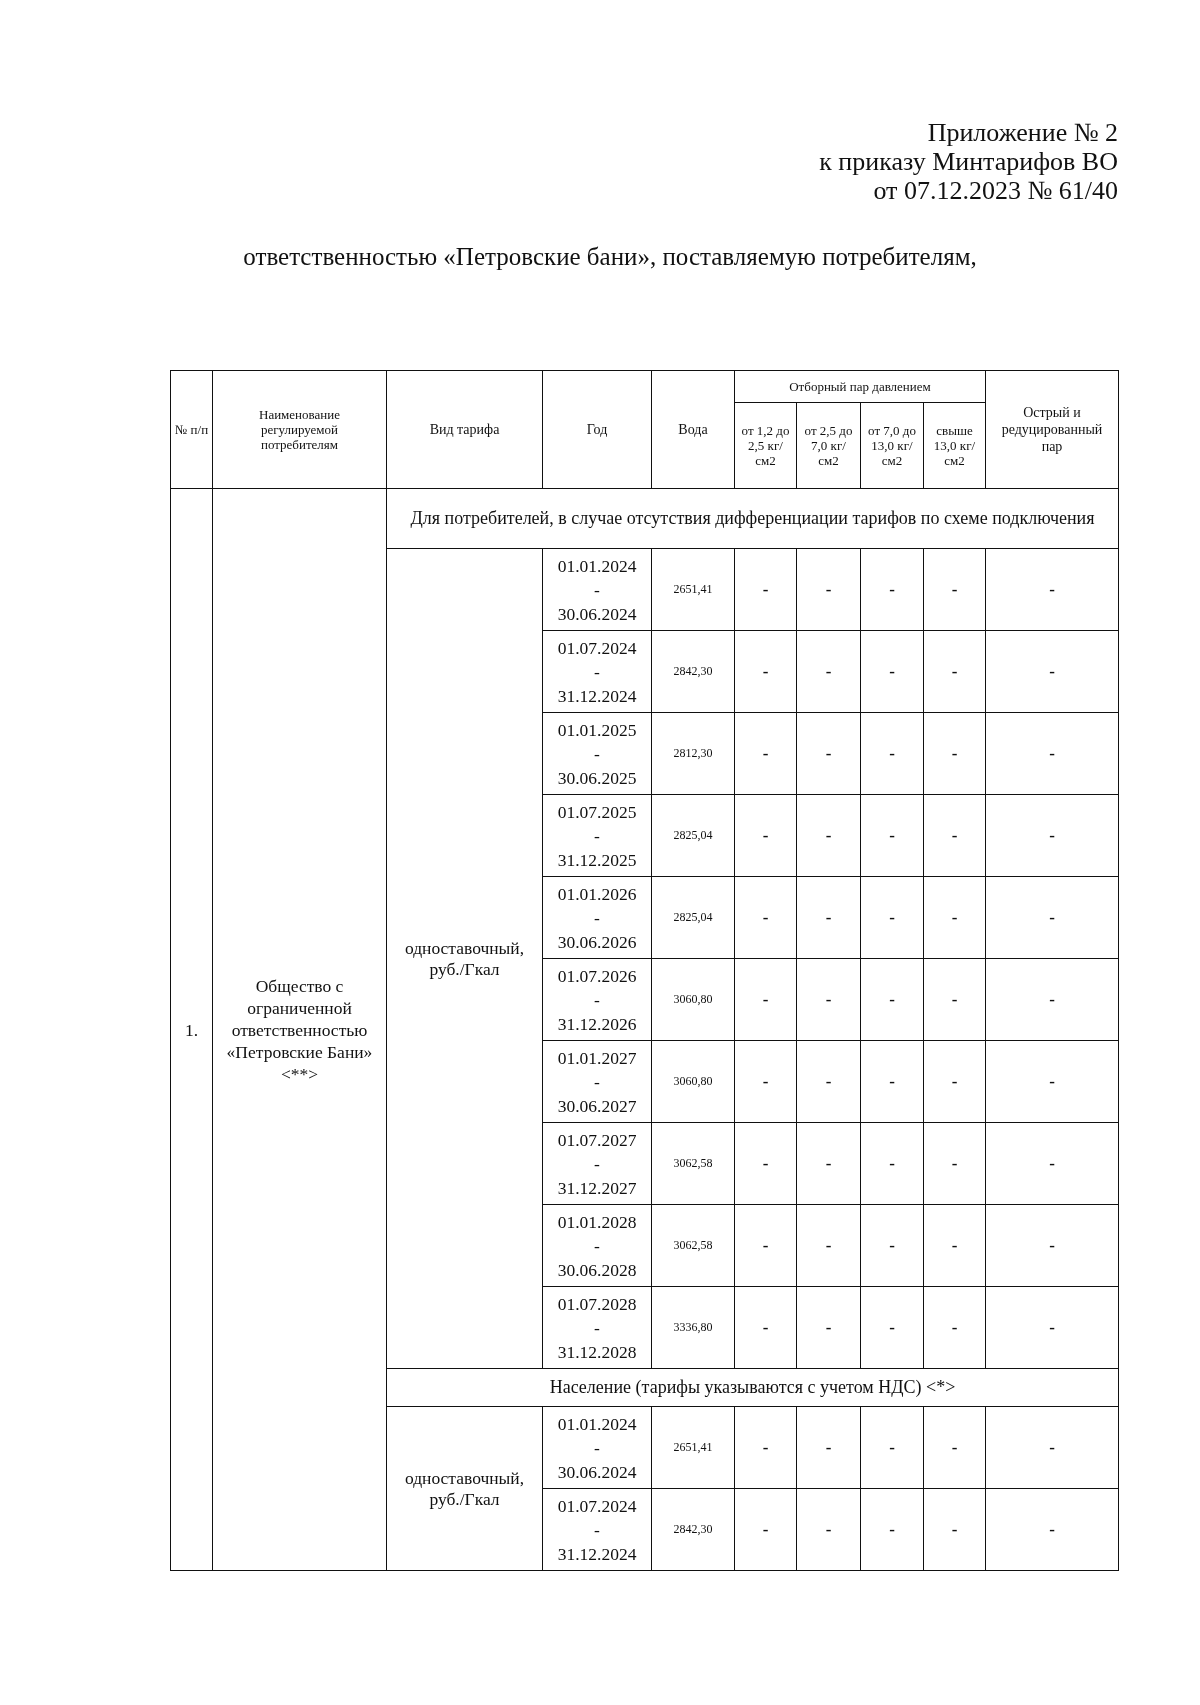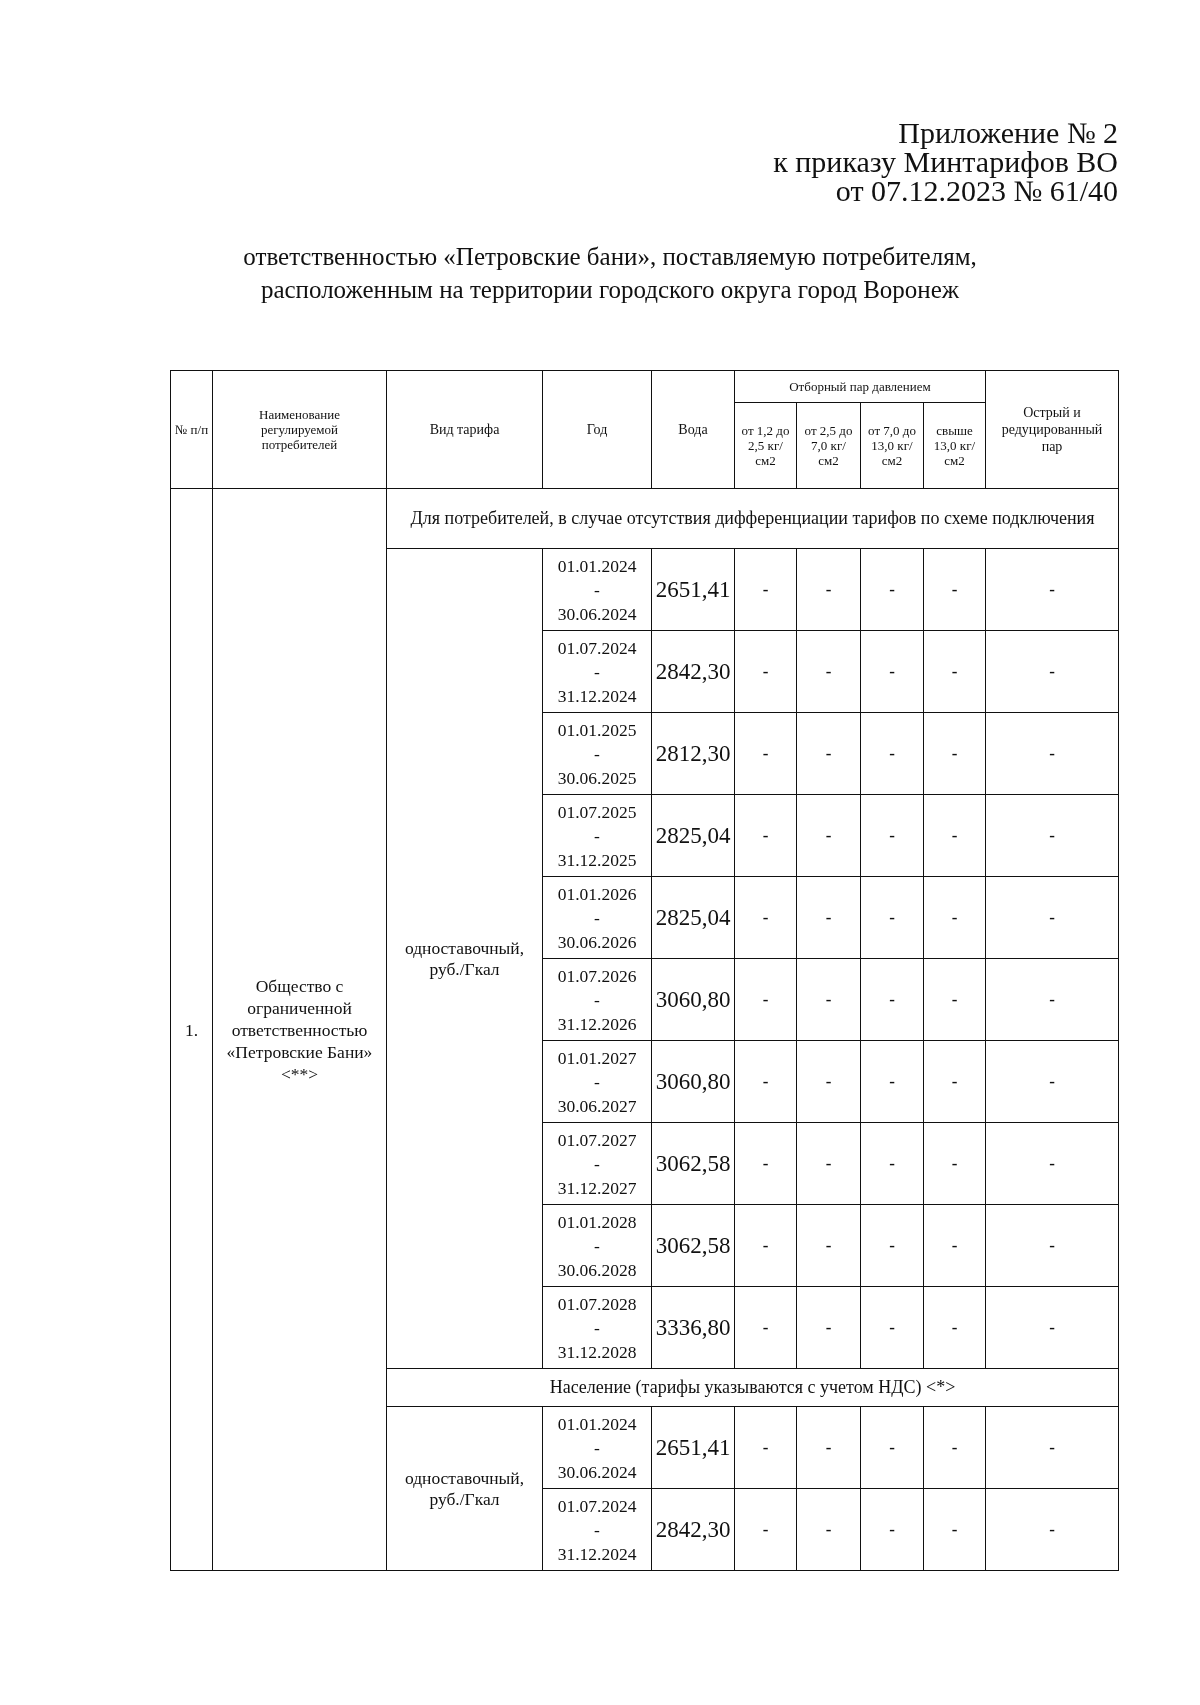--- a/index.html
+++ b/index.html
@@ -1,65 +1,64 @@
 <!DOCTYPE html>
 <html><head>
 <meta charset="utf-8">
 <style>
   html, body { margin:0; padding:0; background:#ffffff; }
   body { width:1200px; height:1705px; position:relative; overflow:hidden;
          font-family:"Liberation Serif","DejaVu Serif",serif; color:#111; }
   .appendix { position:absolute; right:82px; top:118px; text-align:right;
-              font-size:30px; line-height:29px; }
+              font-size:26px; line-height:29px; }
   .title { position:absolute; left:150px; width:920px; top:240px; text-align:center;
            font-size:25px; line-height:33px; }
   table.tariff { position:absolute; left:170px; top:370px; border-collapse:collapse;
                  table-layout:fixed; }
   table.tariff td { border:1.5px solid #111; text-align:center; vertical-align:middle;
                     padding:0; overflow:hidden; }
   .hd { font-size:13px; line-height:15px;margin-top:39px; }
   .hd-big { font-size:14px; line-height:17px;margin-top:48px; }
   .sect { font-size:18px; line-height:25px; }
   .org { font-size:17.5px; line-height:22px;margin-top:21px; }
   .typ { font-size:17.5px; line-height:21px; vertical-align:middle; }
   .period { font-size:17.5px; line-height:24px; text-align:center; }
-  .val { font-size:23px; }
+  .val { font-size:12px; }
   .dash { font-size:17px; font-weight:bold; }
 </style>
 </head>
 <body>
 
 <div class="appendix">
   <div>Приложение № 2</div>
   <div>к приказу Минтарифов ВО</div>
   <div>от 07.12.2023 № 61/40</div>
 </div>
 
 <div class="title">
   <div>ответственностью «Петровские бани», поставляемую потребителям,</div>
-  <div>расположенным на территории городского округа город Воронеж</div>
 </div>
 
 <table class="tariff">
   <colgroup>
     <col style="width:42px">
       <col style="width:174px">
       <col style="width:156px">
     <col style="width:109px">
       <col style="width:83px">
       <col style="width:62px">
     <col style="width:64px">
       <col style="width:63px">
       <col style="width:62px">
     <col style="width:133px">
   </colgroup>
   <tbody id="tbody">
     <tr style="height:32px">
       <td rowspan="2" class="hd">№ п/п</td>
-      <td rowspan="2" class="hd" style="padding:0 20px">Наименование регулируемой потребителей</td>
+      <td rowspan="2" class="hd" style="padding:0 20px">Наименование регулируемой потребителям</td>
       <td rowspan="2" class="hd-big">Вид тарифа</td>
       <td rowspan="2" class="hd-big">Год</td>
       <td rowspan="2" class="hd-big">Вода</td>
       <td colspan="4" class="hd">Отборный пар давлением</td>
       <td rowspan="2" class="hd-big" style="padding:0 4px">Острый и редуцированный пар</td>
     </tr>
     <tr style="height:86px">
       <td class="hd" style="padding:0 6px">от 1,2 до 2,5 кг/см2</td>
       <td class="hd" style="padding:0 6px">от 2,5 до 7,0 кг/см2</td>
       <td class="hd" style="padding:0 6px">от 7,0 до 13,0 кг/см2</td>

